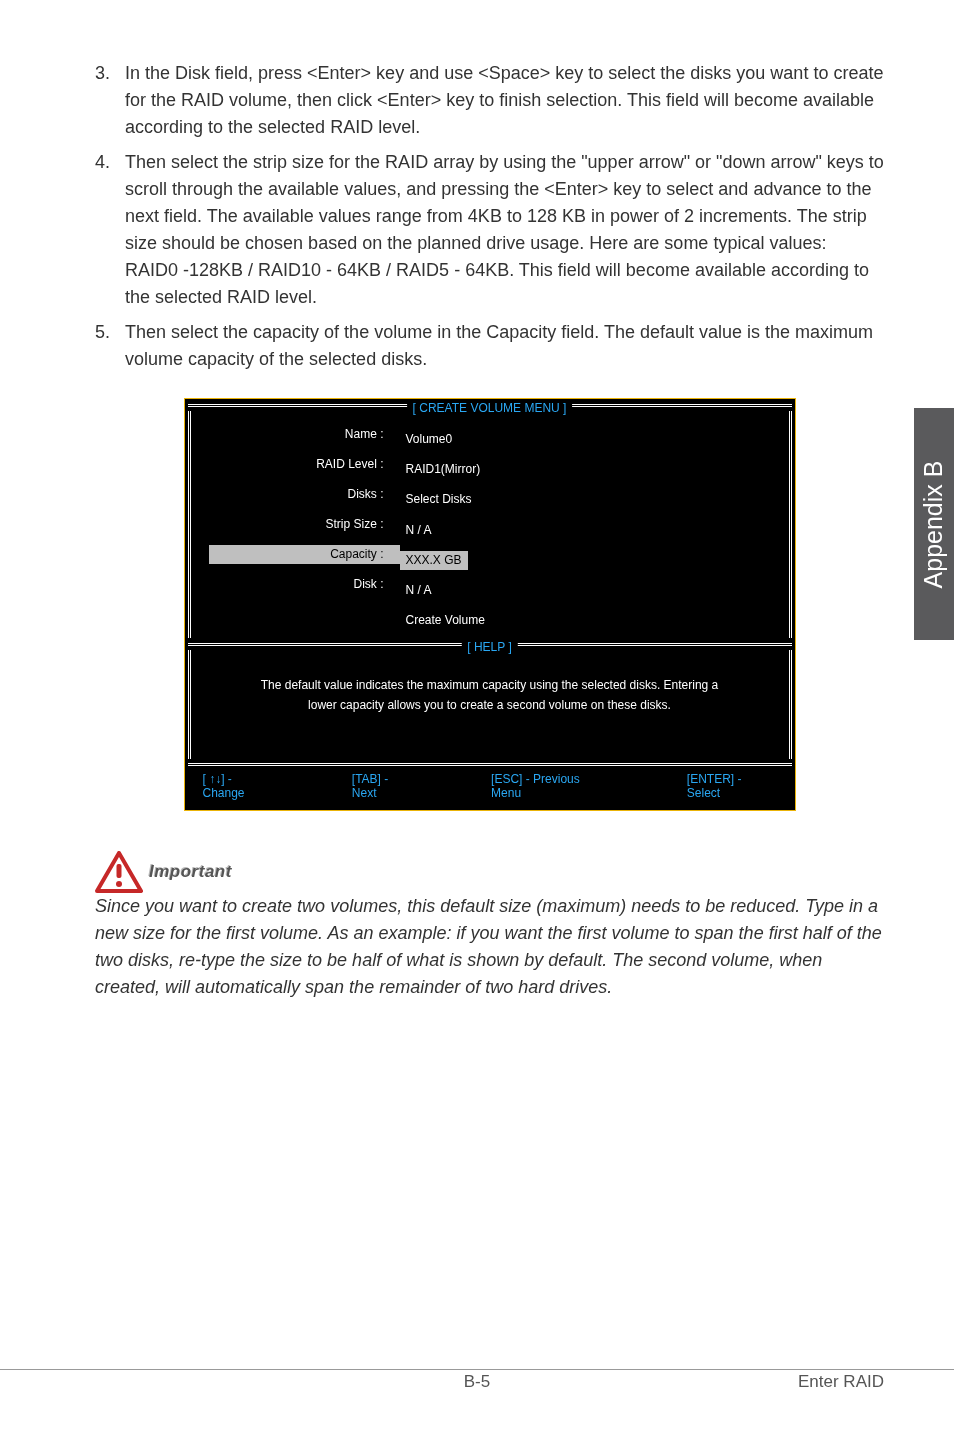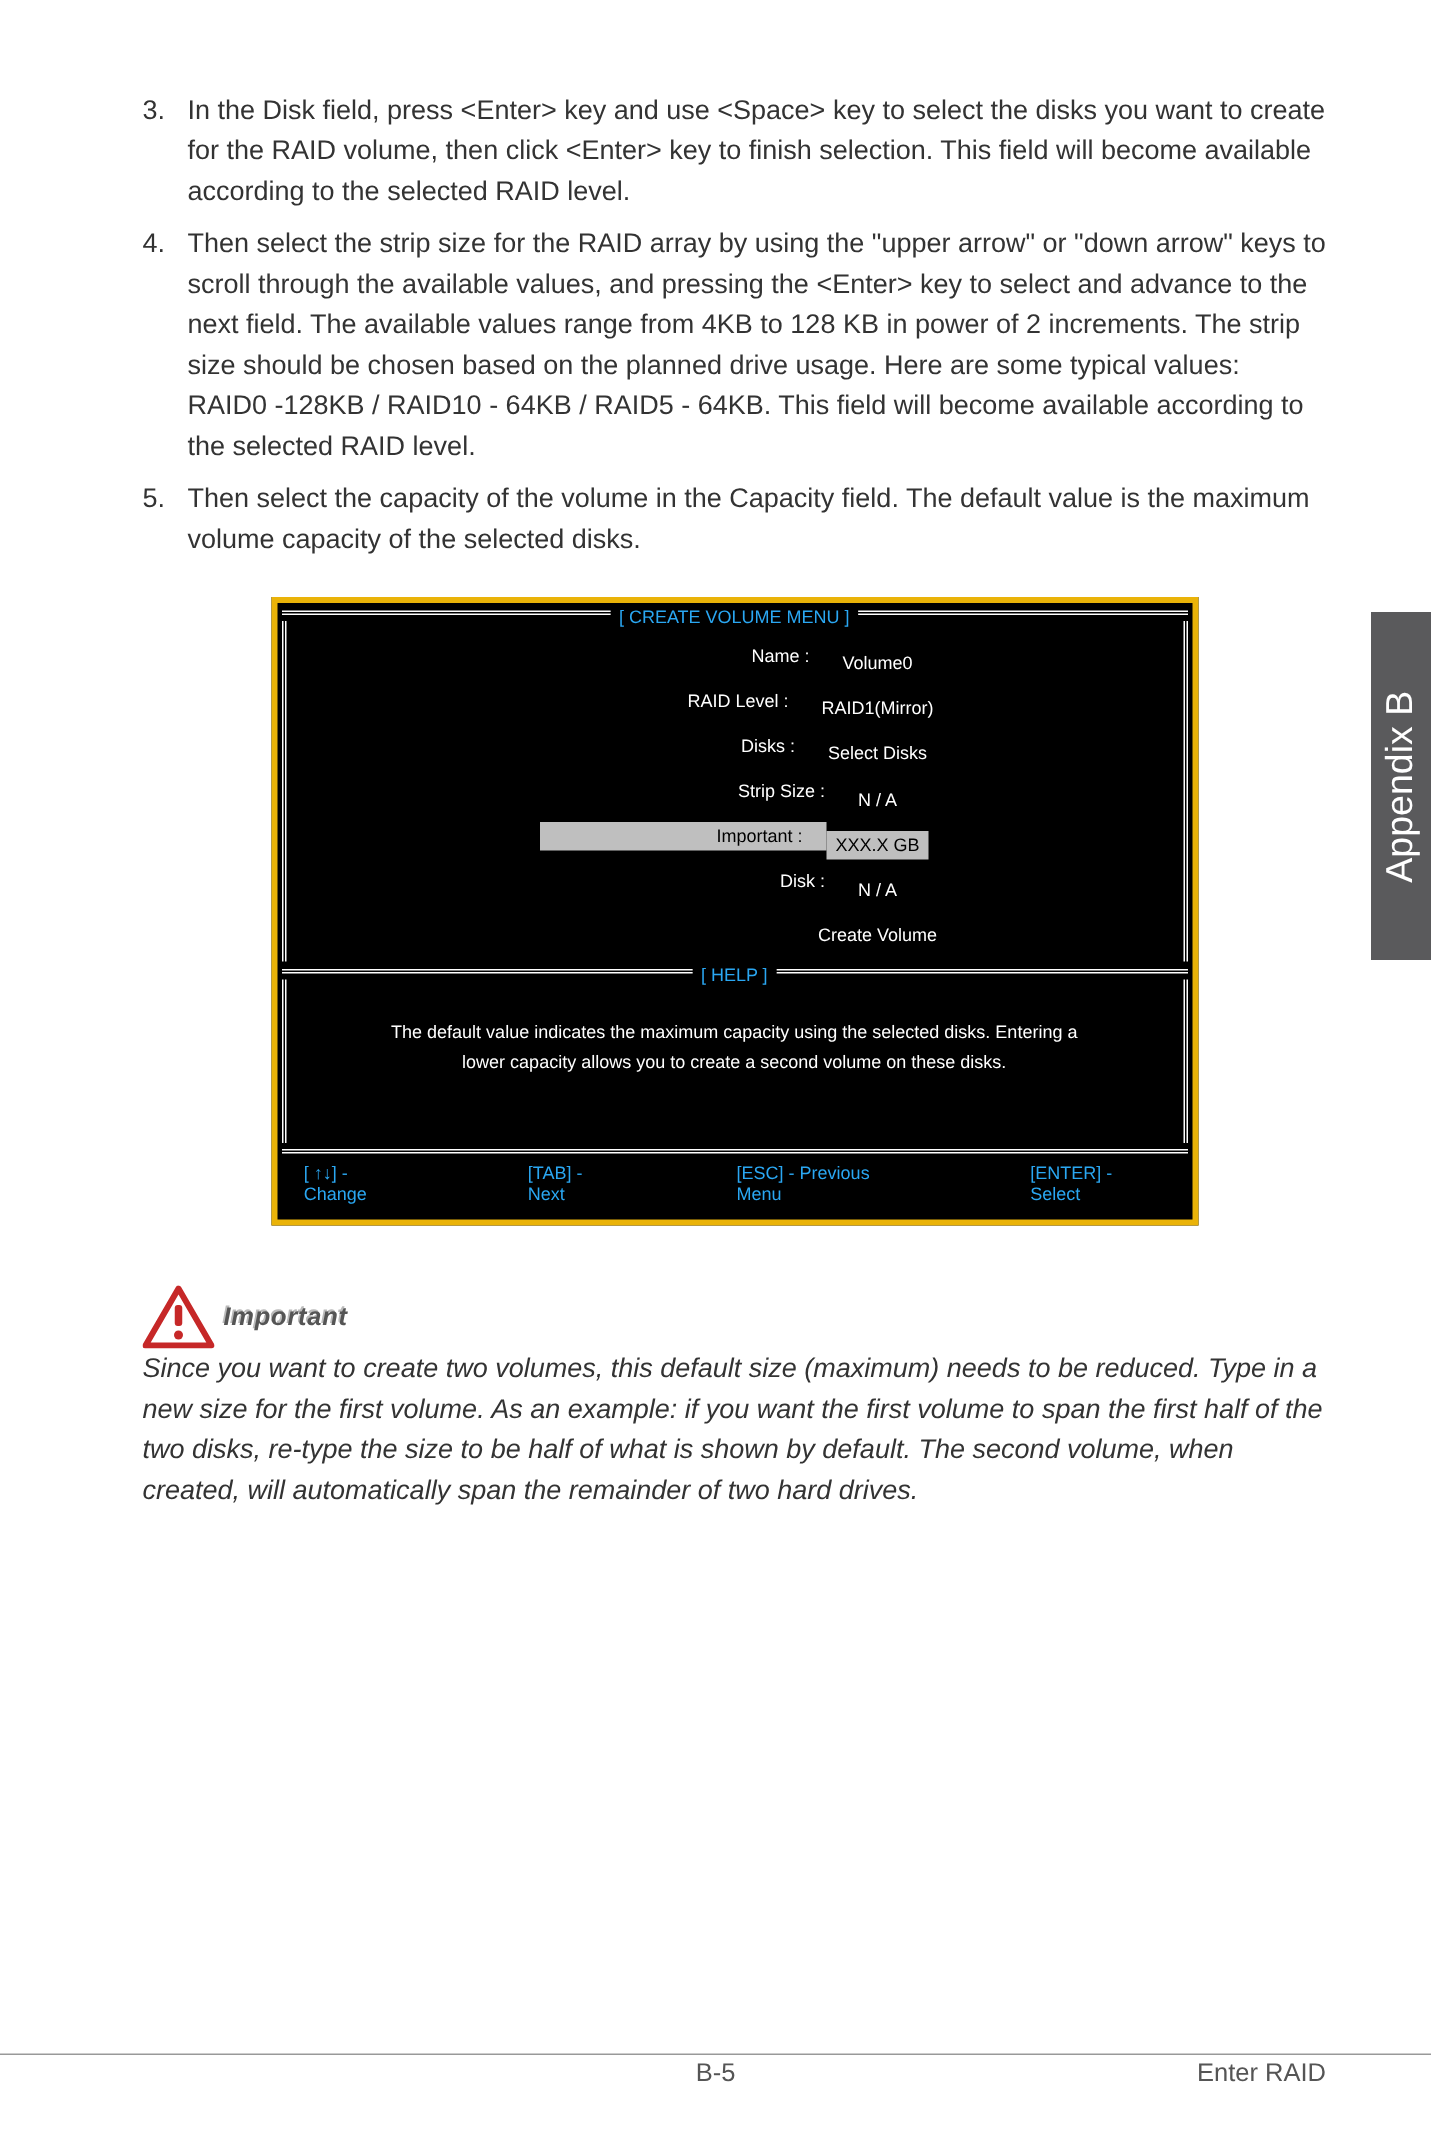--- a/index.html
+++ b/index.html
@@ -48,21 +48,21 @@
   .list-body {
     flex: 1;
   }
   .bios-box {
     width: 610px;
     margin: 25px auto 30px auto;
     background: #000;
     color: #fff;
     font-family: Arial, sans-serif;
     font-size: 12px;
-    border: 4px solid #eab308;
+    border: 1px solid #eab308;
   }
   .panel {
     position: relative;
   }
   .panel-top {
     height: 12px;
     position: relative;
   }
   .dbl-line {
     position: absolute;
@@ -87,21 +87,20 @@
   }
   .panel-bottom {
     border-bottom: 3px double #fff;
     height: 4px;
     margin: 0 3px;
   }
   .kv-row {
     display: flex;
     align-items: center;
     line-height: 1.6;
-    justify-content: center;
   }
   .kv-label {
     width: 175px;
     text-align: right;
     padding-right: 16px;
   }
   .kv-value {
     padding: 0 6px;
     margin-top: 11px;
   }
@@ -204,21 +203,21 @@
             </div>
             <div class="kv-row">
               <div class="kv-label">Disks :</div>
               <div class="kv-value">Select  Disks</div>
             </div>
             <div class="kv-row">
               <div class="kv-label">Strip Size :</div>
               <div class="kv-value">N / A</div>
             </div>
             <div class="kv-row">
-              <div class="kv-label selected">Important :</div>
+              <div class="kv-label selected">Capacity :</div>
               <div class="kv-value selected">XXX.X  GB</div>
             </div>
             <div class="kv-row">
               <div class="kv-label">Disk :</div>
               <div class="kv-value">N / A</div>
             </div>
             <div class="kv-row">
               <div class="kv-label"></div>
               <div class="kv-value">Create Volume</div>
             </div>

